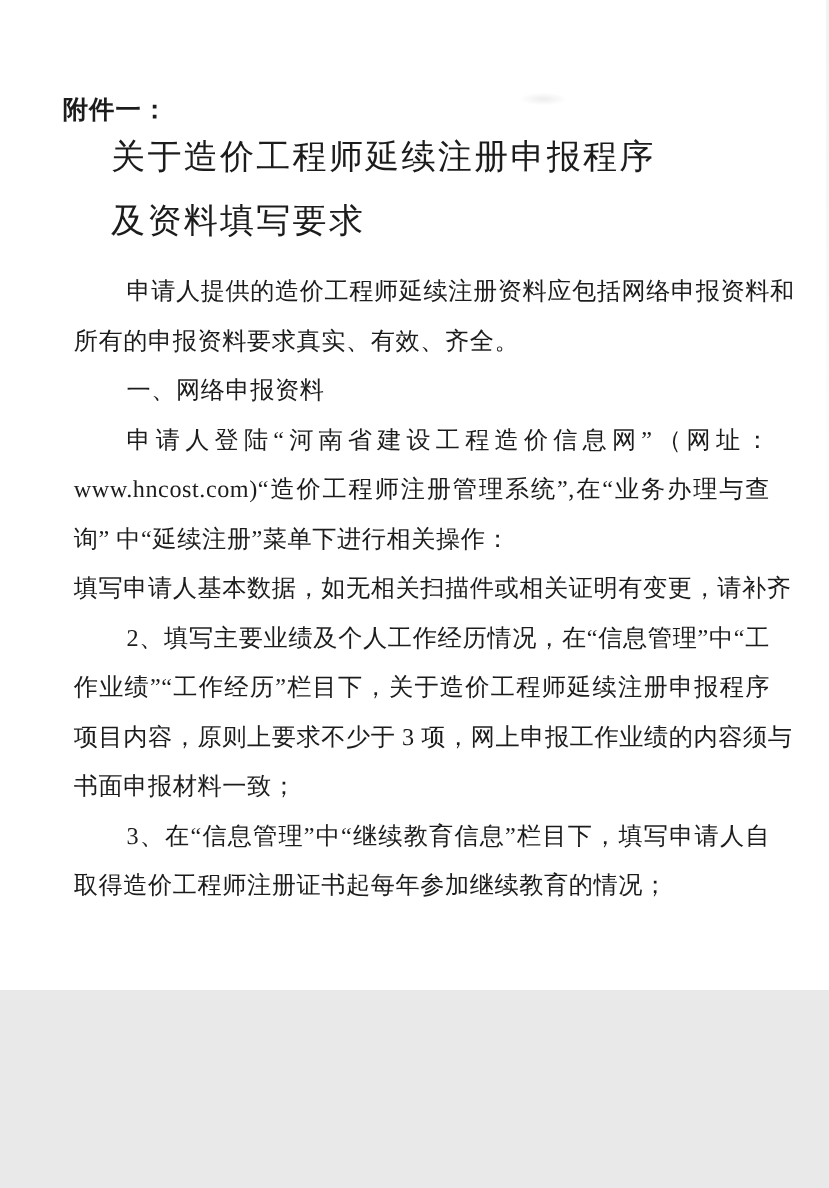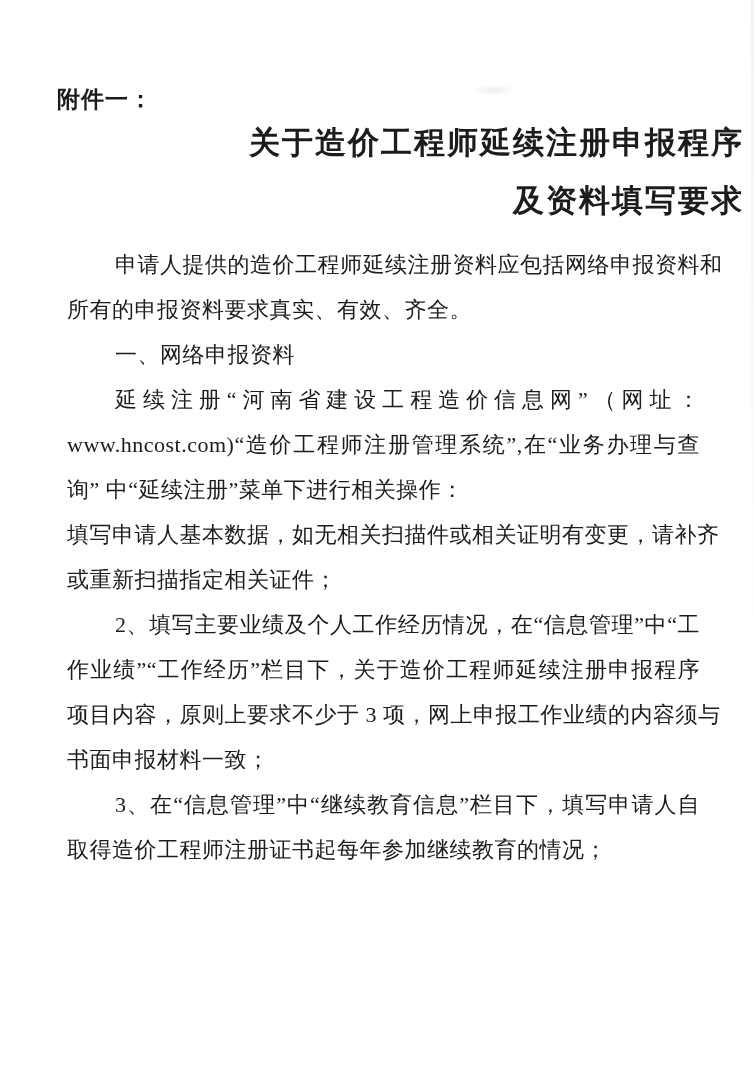--- a/index.html
+++ b/index.html
@@ -3,21 +3,21 @@
 <meta charset="utf-8">
 <style>
   html, body {
     margin: 0;
     padding: 0;
     background: #e9e9e9;
   }
   .page {
     position: relative;
     width: 754px;
-    height: 1080px;
+    height: 900px;
     margin: 0 auto;
     background: #ffffff;
     overflow: hidden;
     box-sizing: border-box;
     padding: 84px 54px 0 57px;
     color: #1c1c1c;
     font-family: "Liberation Serif", "DejaVu Serif", serif;
   }
   
   .smudge {
@@ -40,23 +40,23 @@
   }
   .attachment-label {
     font-family: "Liberation Sans", "DejaVu Sans", sans-serif;
     font-weight: 700;
     font-size: 23px;
     line-height: 30px;
     letter-spacing: 1px;
   }
   .doc-title {
     margin-top: 0;
-    text-align: right;
+    text-align: left;
     transform: translateX(44px);
-    font-weight: 700;
+    font-weight: 400;
     font-size: 31px;
     line-height: 58px;
     letter-spacing: 2px;
   }
   .doc-body {
     margin-top: 12px;
     font-size: 22px;
     margin-left: 10px;
   }
   .line {
@@ -91,28 +91,27 @@
     <div>
       <div class="line indent">申请人提供的造价工程师延续注册资料应包括网络申报资料和</div>
       <div class="line end">所有的申报资料要求真实、有效、齐全。</div>
     </div>
 
     <div>
       <div class="line indent end">一、网络申报资料</div>
     </div>
 
     <div>
-      <div class="line indent">延续注册“河南省建设工程造价信息网”（网址：</div>
+      <div class="line indent">申请人登陆“河南省建设工程造价信息网”（网址：</div>
       <div class="line">www.hncost.com)“造价工程师注册管理系统”,在“业务办理与查</div>
       <div class="line end">询” 中“延续注册”菜单下进行相关操作：</div>
     </div>
 
     <div>
       <div class="line">填写申请人基本数据，如无相关扫描件或相关证明有变更，请补齐</div>
-      <div class="line end">或重新扫描指定相关证件；</div>
     </div>
 
     <div>
       <div class="line indent">2、填写主要业绩及个人工作经历情况，在“信息管理”中“工</div>
       <div class="line">作业绩”“工作经历”栏目下，关于造价工程师延续注册申报程序</div>
       <div class="line">项目内容，原则上要求不少于 3 项，网上申报工作业绩的内容须与</div>
       <div class="line end">书面申报材料一致；</div>
     </div>
 
     <div>

